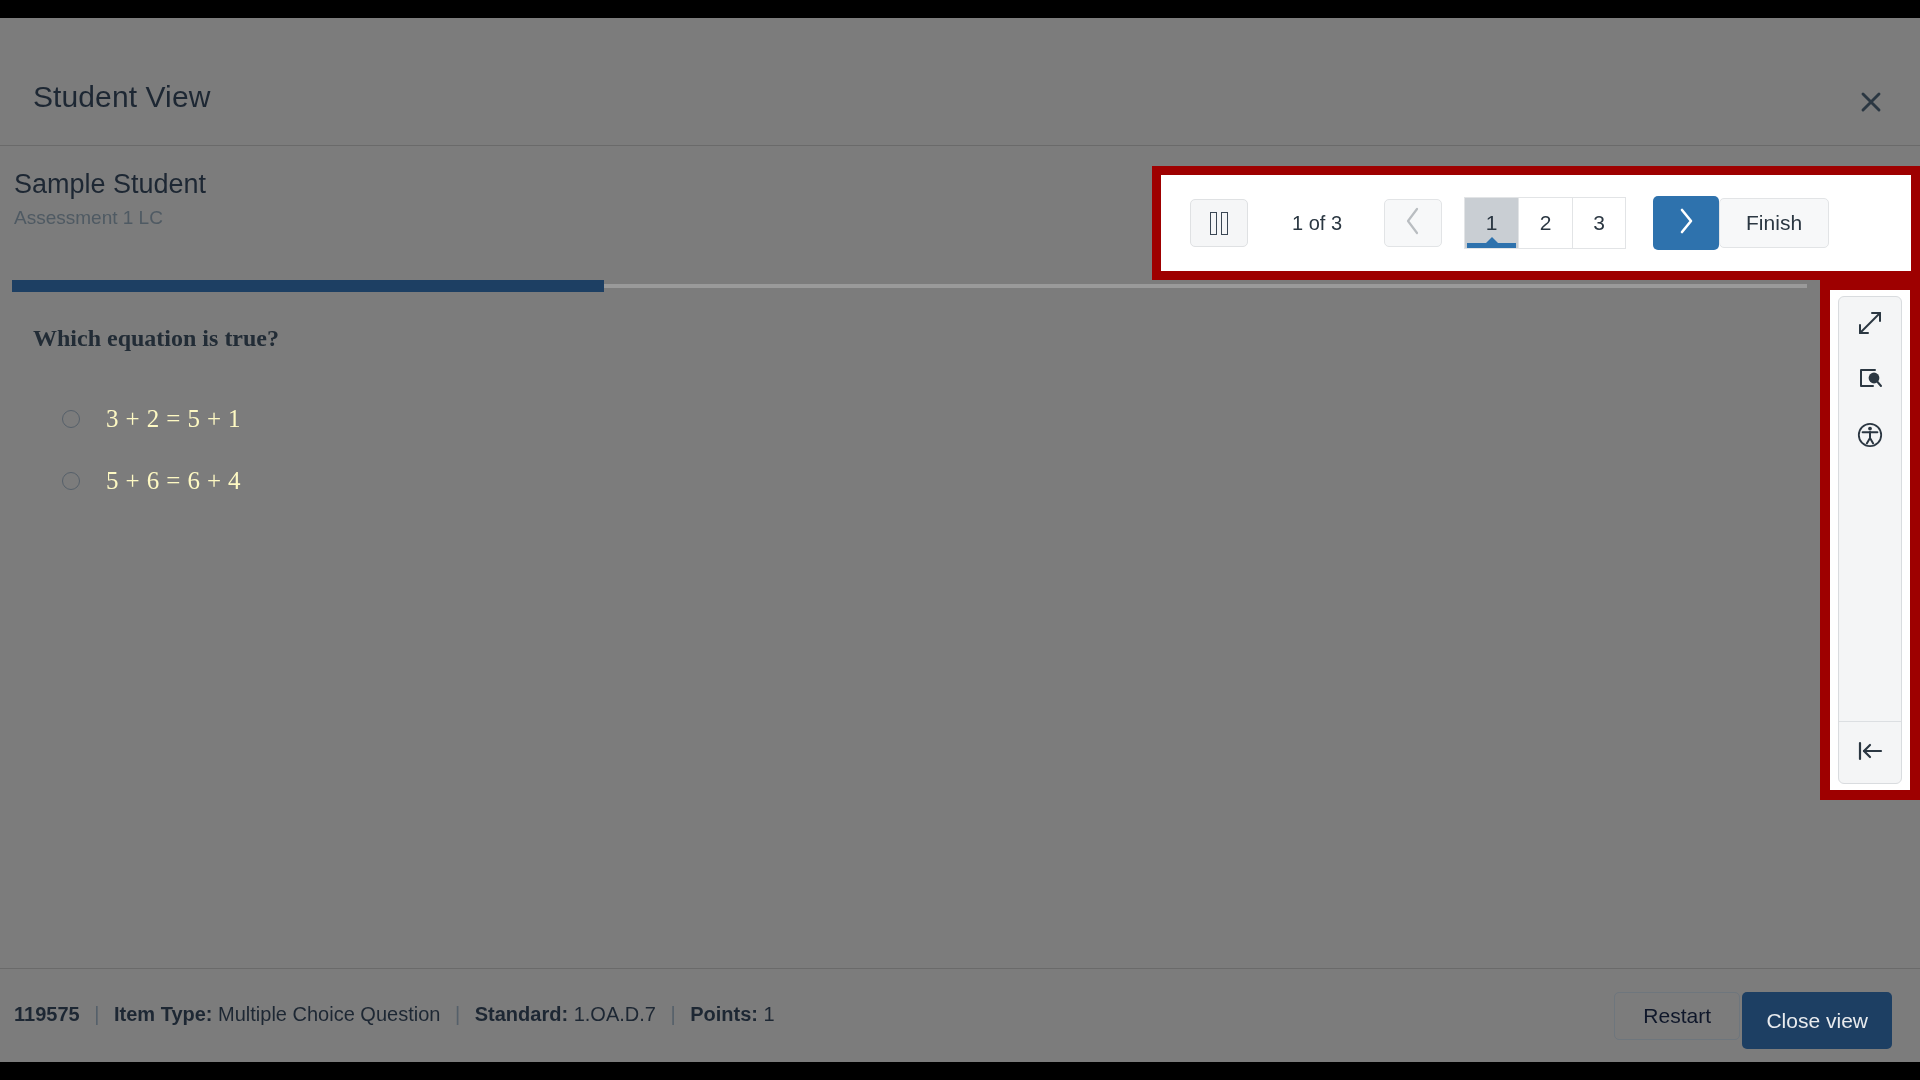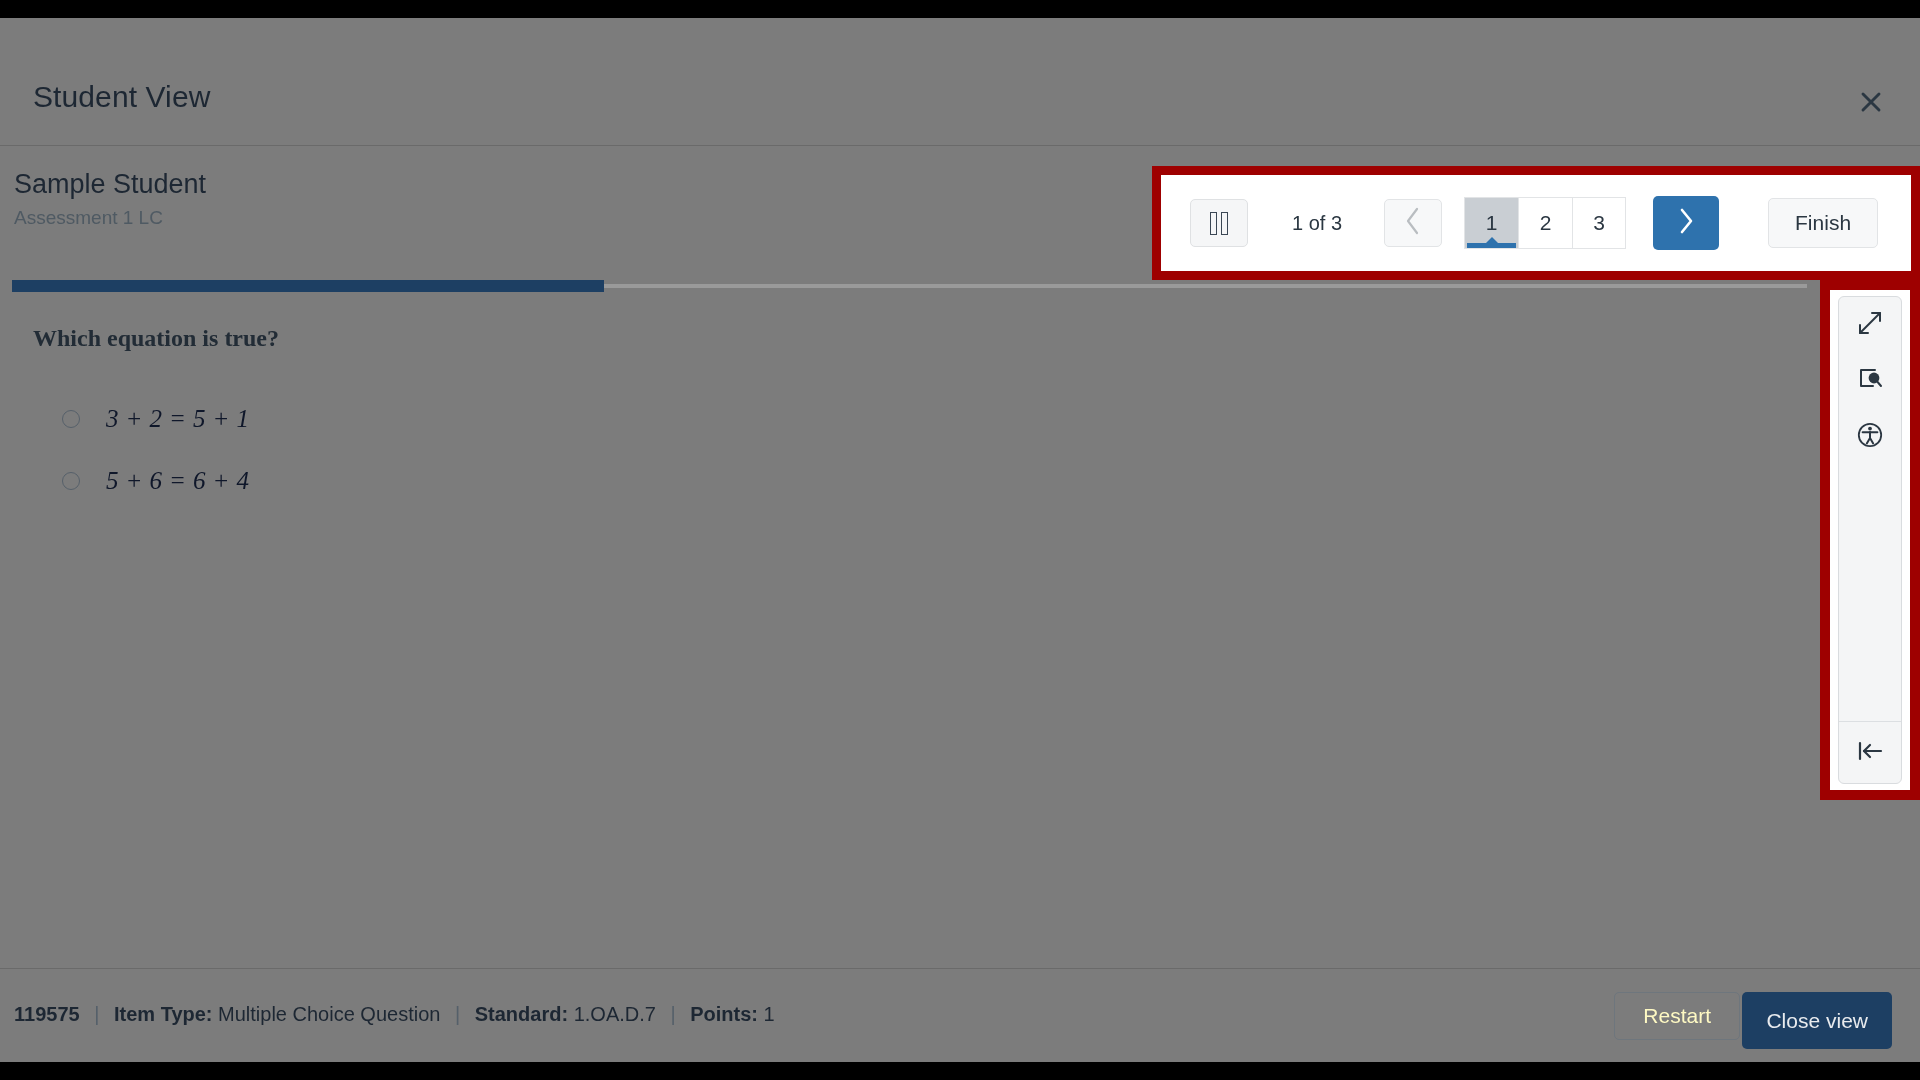--- a/index.html
+++ b/index.html
@@ -87,21 +87,21 @@
     border-left:7px solid transparent; border-right:7px solid transparent;
     border-bottom:7px solid #2e72ad;
   }
 
   .btn-next {
     margin-left:27px; width:66px; height:54px; background:#2e72ad; border:none; border-radius:5px;
     display:flex; align-items:center; justify-content:center; cursor:pointer; color:#fff;
   }
 
   .btn-finish {
-    margin-left:49px; padding:0 26px; height:50px;
+    padding:0 26px; height:50px;
     background:#f7f8f9; border:1px solid #e2e4e6; border-radius:5px;
     display:flex; align-items:center; justify-content:center;
     font-size:21px; color:#2b3742; cursor:pointer;
   }
 
   
   .progress-track {
     position:absolute; left:12px; top:266px; width:1795px; height:4px; background:#9a9a9a;
   }
   .progress-fill { position:absolute; left:12px; top:262px; width:601px; height:12px; background:#1d3f63; }
@@ -114,21 +114,21 @@
     font-size:24px; color:#222c36;
   }
   .choices { position:absolute; left:62px; top:88px; }
   .choice { display:flex; align-items:center; height:62px; cursor:pointer; }
   .choice .radio {
     width:18px; height:18px; border:1.6px solid #56606a; border-radius:50%;
     background:transparent; flex:none;
   }
   .choice .label {
     margin-left:26px; font-family:"Liberation Serif", serif;
-    font-size:25px; color:#0f172a; letter-spacing:.4px;font-style:italic;
+    font-size:25px; color:#fef9c3; letter-spacing:.4px;
   }
 
   
   .rail-callout {
     position:absolute; left:1820px; top:262px; width:100px; height:520px;
     border:10px solid #9e0000; background:#9e0000;
   }
   .rail-inner { position:absolute; inset:0; background:#fff; padding:6px 8px; }
   .rail {
     width:100%; height:100%; background:#f4f5f6;
@@ -152,21 +152,21 @@
     position:absolute; left:14px; top:34px; font-size:20px; color:#1d2733; white-space:nowrap;
   }
   .footer-meta .b { font-weight:bold; }
   .footer-meta .sep { color:#55606a; padding:0 9px; }
   .footer-meta .id { font-weight:bold; }
 
   .btn-restart {
     position:absolute; right:180px; top:23px; padding:0 28px; height:48px;
     background:transparent; border:1px solid #6e767d; border-radius:5px;
     display:flex; align-items:center; justify-content:center;
-    font-size:21px; color:#fef9c3; cursor:pointer;
+    font-size:21px; color:#0f172a; cursor:pointer;
   }
   .btn-closeview {
     position:absolute; right:28px; top:23px; padding:0 24px; height:57px;
     background:#1d3f63; border:none; border-radius:5px;
     display:flex; align-items:center; justify-content:center;
     font-size:21px; color:#e8ebee; cursor:pointer;
   }
 </style>
 </head>
 <body>

